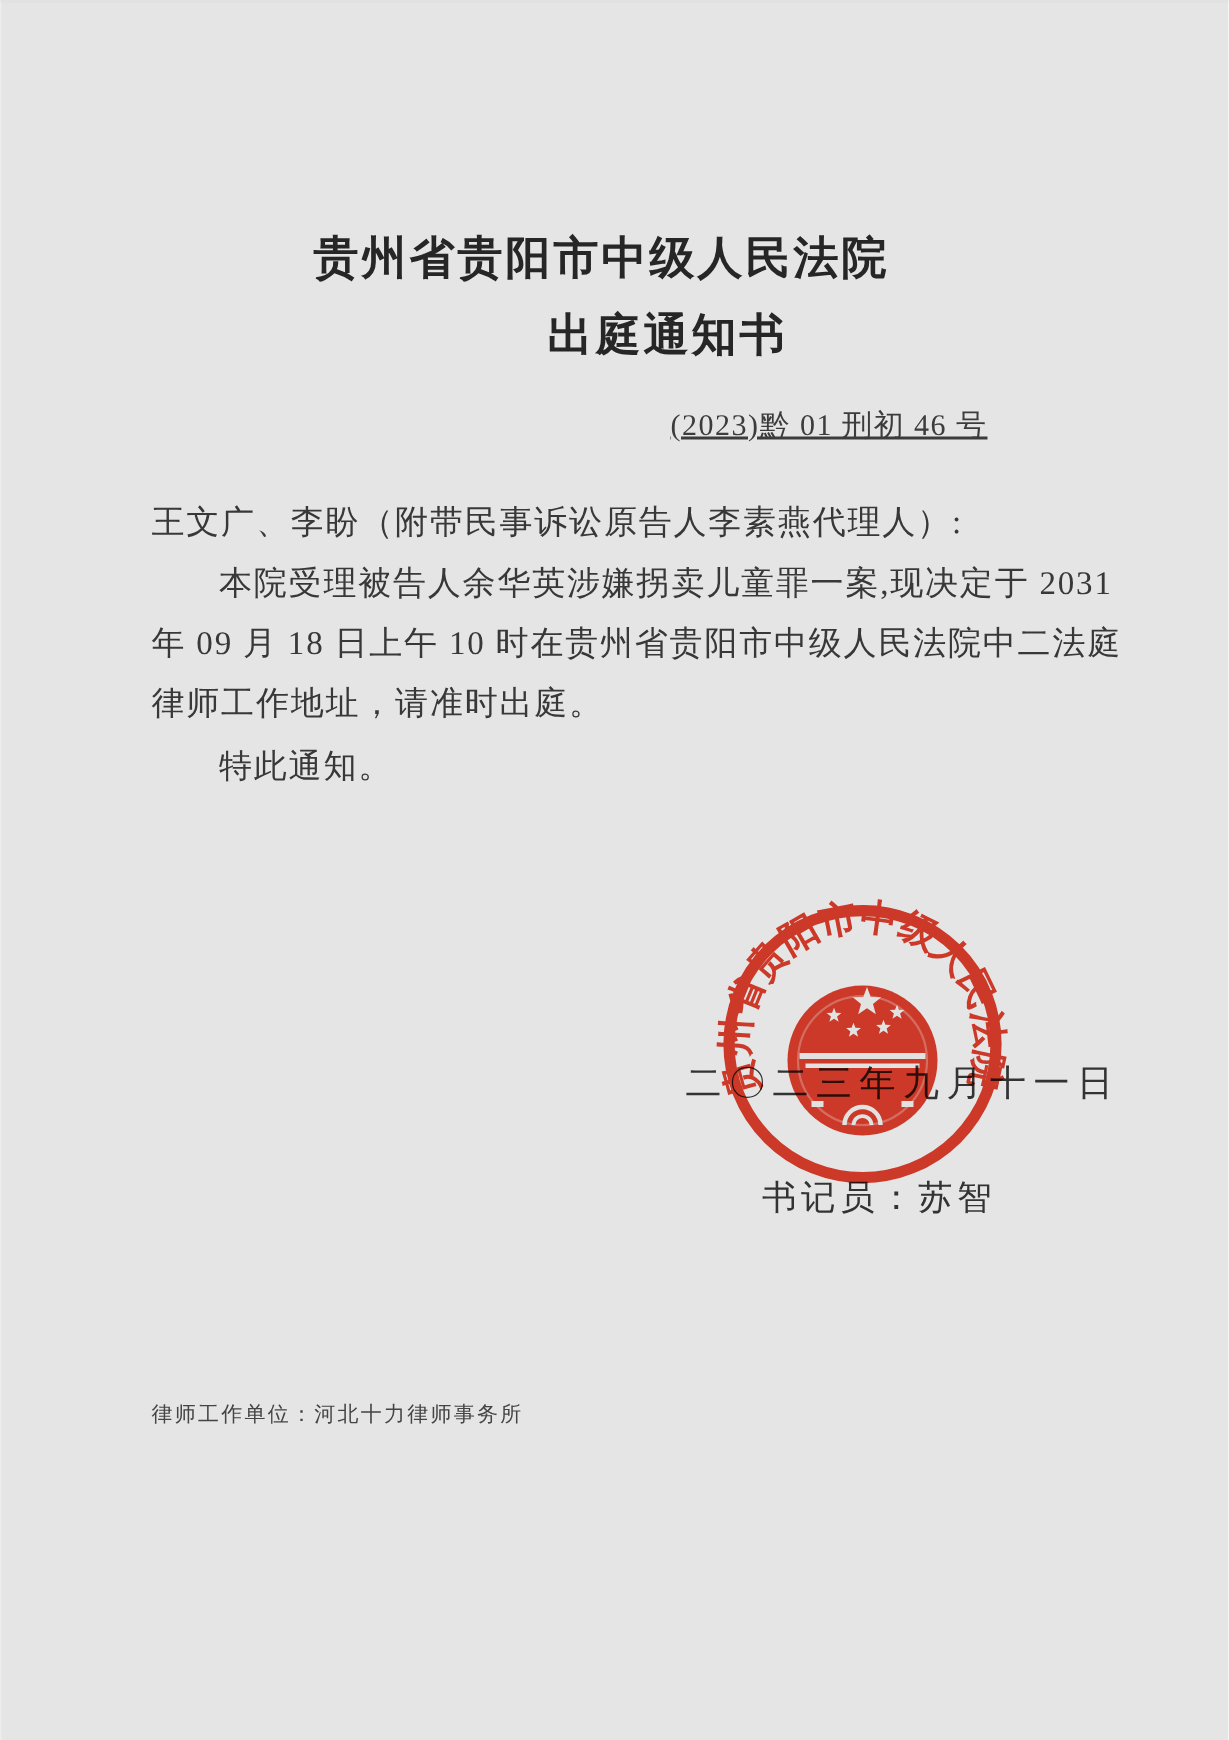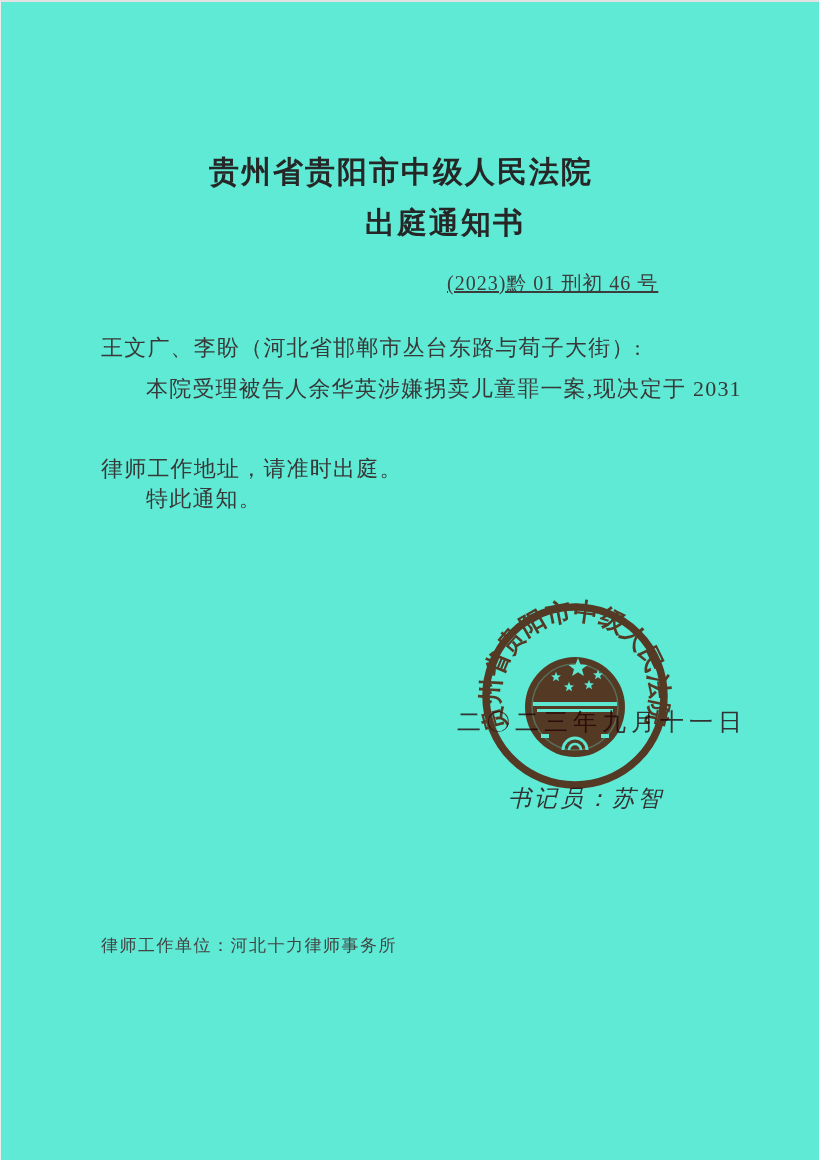--- a/index.html
+++ b/index.html
@@ -1,61 +1,62 @@
 <!DOCTYPE html>
 <html><head>
 <meta charset="utf-8">
 <style>
   * { margin:0; padding:0; box-sizing:border-box; }
   html,body { background:#ffffff; }
   .page {
     position:relative;
     width:819px; height:1160px;
-    background:#5eead4;
+    background:#e5e5e5;
     overflow:hidden;
     font-family:"Liberation Serif","DejaVu Serif",serif;
     color:#3a3a3a;
     border-top:2px solid #e2e2e2;
     border-left:1px solid #ededed;
   }
   .abs { position:absolute; white-space:pre; }
   .title {
     left:0; width:800px; text-align:center;
     font-size:30px; font-weight:bold; color:#262626;
     letter-spacing:2px;
   }
   .case-no { font-size:20px; letter-spacing:1px; color:#3c3c3c; }
   .body-line { font-size:22px; letter-spacing:1.2px; color:#383838; }
   .sig-line  { color:#333333; }
-  .footer-line { font-size:17px; letter-spacing:1.5px; color:#444444; }
+  .footer-line { font-size:14px; letter-spacing:1.5px; color:#444444; }
   .seal {
     position:absolute; left:476px; top:596px;
     width:196px; height:196px;
     mix-blend-mode:multiply;
     opacity:.95;
     pointer-events:none;
   }
 </style>
 </head>
 <body>
 
 <div class="page">
 
   <div class="abs title" style="top:150px;">贵州省贵阳市中级人民法院</div>
   <div class="abs title" style="top:201px;margin-left:44px;">出庭通知书</div>
 
   <div class="abs case-no" style="left:446px; top:268px;text-decoration:underline;">(2023)黔 01 刑初 46 号</div>
 
-  <div class="abs body-line" style="left:100px; top:331px;">王文广、李盼（河北省邯郸市丛台东路与荀子大街）:</div>
+  <div class="abs body-line" style="left:100px; top:331px;">王文广、李盼（附带民事诉讼原告人李素燕代理人）:</div>
   <div class="abs body-line" style="left:145px; top:372px;">本院受理被告人余华英涉嫌拐卖儿童罪一案,现决定于 2031</div>
+  <div class="abs body-line" style="left:100px; top:412px;">年 09 月 18 日上午 10 时在贵州省贵阳市中级人民法院中二法庭</div>
   <div class="abs body-line" style="left:100px; top:452px;">律师工作地址，请准时出庭。</div>
-  <div class="abs body-line" style="left:145px; top:482px;">特此通知。</div>
+  <div class="abs body-line" style="left:145px; top:494px;">特此通知。</div>
 
   <div class="abs sig-line" style="left:456px; top:704px; font-size:24px; letter-spacing:5px;">二〇二三年九月十一日</div>
-  <div class="abs sig-line" style="left:507px; top:781px; font-size:23px; letter-spacing:3px;font-style:italic;">书记员：苏智</div>
+  <div class="abs sig-line" style="left:507px; top:781px; font-size:23px; letter-spacing:3px;">书记员：苏智</div>
 
   <div class="seal">
     <svg viewBox="0 0 196 196" width="196" height="196">
       <defs>
         <polygon id="star" points="0,-10 2.5,-3.4 9.5,-3.1 4,1.3 5.9,8.1 0,4.2 -5.9,8.1 -4,1.3 -9.5,-3.1 -2.5,-3.4"></polygon>
         <path id="ringPath" d="M 29.1 130.1 A 76 76 0 1 1 166.9 130.1" fill="none"></path>
       </defs>
 
       <circle cx="98" cy="98" r="89" fill="none" stroke="#e23420" stroke-width="7.5"></circle>
 

